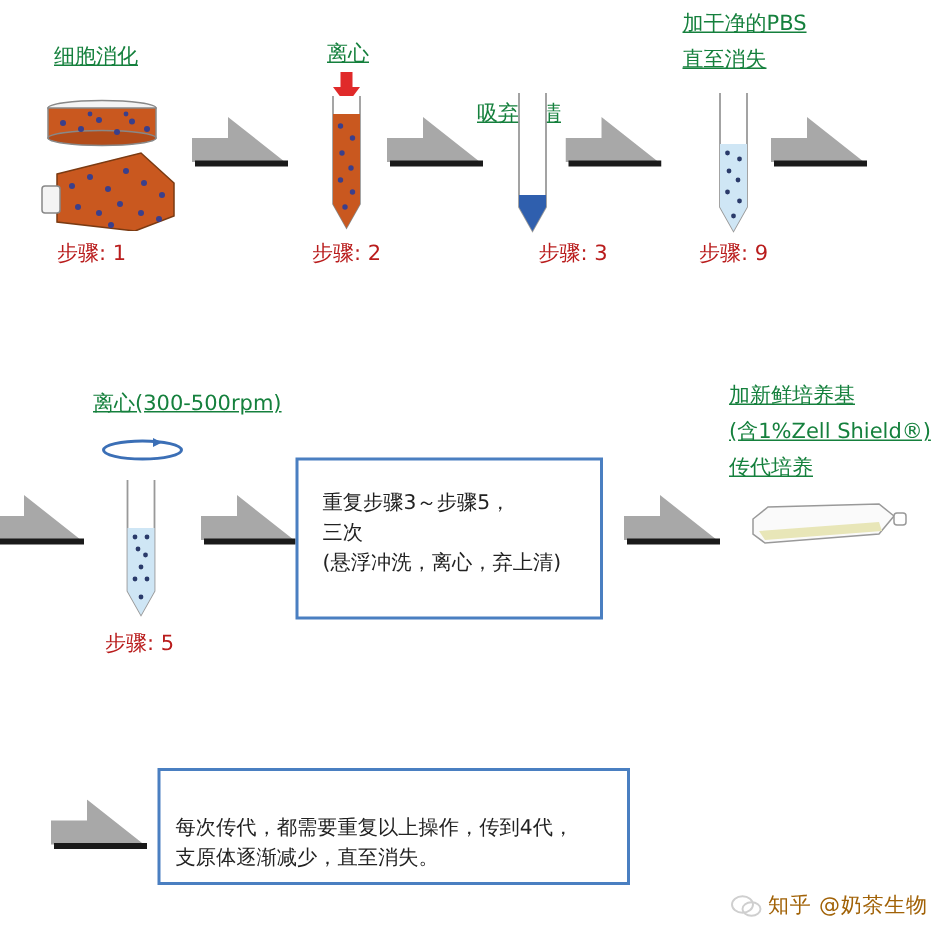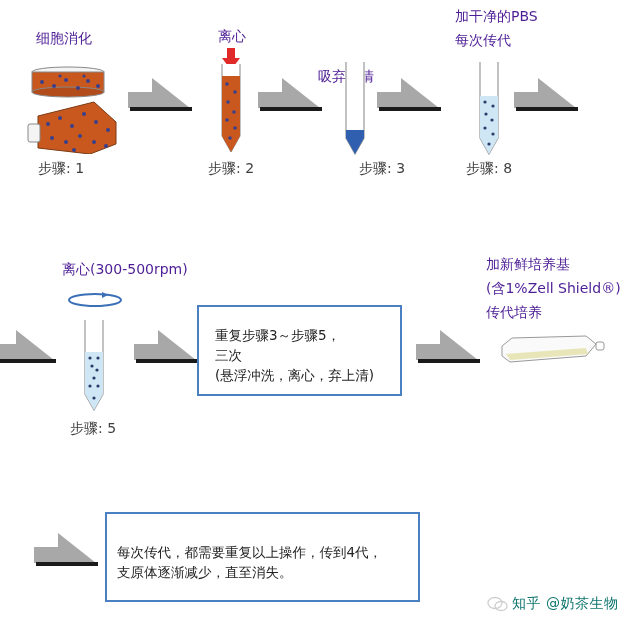--- a/index.html
+++ b/index.html
@@ -1,24 +1,24 @@
 <!DOCTYPE html>
 <html><head>
 <meta charset="utf-8">
 <style>
   html, body { margin:0; padding:0; background:#ffffff; }
   body { width:628px; height:627px; position:relative; overflow:hidden;
          font-family:"DejaVu Sans", "Liberation Sans", sans-serif; color:#222; }
   .abs { position:absolute; }
-  .lbl { position:absolute; font-size:14px; line-height:20px; white-space:nowrap; color:#4c1d95; }
-  .step { position:absolute; font-size:14px; white-space:nowrap; color:#404040; }
+  .lbl { position:absolute; font-size:14px; line-height:20px; white-space:nowrap; color:#15803d;text-decoration:underline; }
+  .step { position:absolute; font-size:14px; white-space:nowrap; color:#b91c1c; }
   .arrow { position:absolute; width:64px; height:34px; }
   .box { position:absolute; border:2px solid #4a7fc1; background:#fff; box-sizing:border-box; }
   .box-text { font-size:13.5px; line-height:20px; color:#222; white-space:nowrap; }
-  .wm { position:absolute; font-size:14px; color:#0f766e; white-space:nowrap; letter-spacing:0.5px; }
+  .wm { position:absolute; font-size:14px; color:#a16207; white-space:nowrap; letter-spacing:0.5px; }
 </style>
 </head>
 <body>
 
 <svg width="0" height="0" style="position:absolute">
   <defs>
     <g id="arrowshape">
       <polygon points="0,14 24,14 24,0 62,30 0,30" fill="#a8a8a8"></polygon>
       <rect x="2" y="29" width="62" height="4" fill="#1a1a1a"></rect>
     </g>
@@ -92,35 +92,35 @@
   <path d="M3,0 L3,76 L12,92 L21,76 L21,0" fill="#fff" stroke="#999" stroke-width="1.2"></path>
   <path d="M3,68 L3,76 L12,92 L21,76 L21,68 Z" fill="#2f5fae"></path>
 </svg>
 <div class="step" style="left:331px;top:160px;margin-left:28px;">步骤: 3</div>
 
 <svg class="arrow" style="left:377px;top:78px;" viewBox="0 0 64 34">
     <use href="#arrowshape"></use>
   </svg>
 
 <div class="lbl" style="left:455px;top:6px;">加干净的PBS</div>
-<div class="lbl" style="left:455px;top:30px;">每次传代</div>
+<div class="lbl" style="left:455px;top:30px;">直至消失</div>
 <svg class="abs" style="left:477px;top:62px;" width="24" height="94">
   <path d="M3,0 L3,76 L12,92 L21,76 L21,0" fill="#fff" stroke="#999" stroke-width="1.2"></path>
   <path d="M3,34 L3,76 L12,92 L21,76 L21,34 Z" fill="#cfe6f5"></path>
   <g fill="#2a3a6a">
     <circle cx="8" cy="40" r="1.6"></circle>
       <circle cx="16" cy="44" r="1.6"></circle>
       <circle cx="9" cy="52" r="1.6"></circle>
     <circle cx="15" cy="58" r="1.6"></circle>
       <circle cx="8" cy="66" r="1.6"></circle>
       <circle cx="16" cy="72" r="1.6"></circle>
     <circle cx="12" cy="82" r="1.6"></circle>
   </g>
 </svg>
-<div class="step" style="left:466px;top:160px;">步骤: 8</div>
+<div class="step" style="left:466px;top:160px;">步骤: 9</div>
 
 <svg class="arrow" style="left:514px;top:78px;" viewBox="0 0 64 34">
     <use href="#arrowshape"></use>
   </svg>
 
 <svg class="arrow" style="left:-8px;top:330px;" viewBox="0 0 64 34">
     <use href="#arrowshape"></use>
   </svg>
 
 <div class="lbl" style="left:62px;top:259px;">离心(300-500rpm)</div>
@@ -141,21 +141,21 @@
     <circle cx="16" cy="66" r="1.6"></circle>
       <circle cx="12" cy="78" r="1.6"></circle>
   </g>
 </svg>
 <div class="step" style="left:70px;top:420px;">步骤: 5</div>
 
 <svg class="arrow" style="left:134px;top:330px;" viewBox="0 0 64 34">
     <use href="#arrowshape"></use>
   </svg>
 
-<div class="box" style="left:197px;top:305px;width:205px;height:91px;padding:18px 0 0 16px;">
+<div class="box" style="left:197px;top:305px;width:205px;height:108px;padding:18px 0 0 16px;">
   <div class="box-text">重复步骤3～步骤5，</div>
   <div class="box-text">三次</div>
   <div class="box-text">(悬浮冲洗，离心，弃上清)</div>
 </div>
 
 <svg class="arrow" style="left:416px;top:330px;" viewBox="0 0 64 34">
     <use href="#arrowshape"></use>
   </svg>
 
 <div class="lbl" style="left:486px;top:254px;">加新鲜培养基</div>
@@ -164,21 +164,21 @@
 <svg class="abs" style="left:500px;top:334px;" width="110" height="30">
   <polygon points="2,12 12,4 86,2 96,10 86,22 10,28 2,22" fill="#fafafa" stroke="#999" stroke-width="1"></polygon>
   <polygon points="6,20 86,14 88,20 10,26" fill="#e8e6b8"></polygon>
   <rect x="96" y="8" width="8" height="8" rx="2" fill="#fff" stroke="#999" stroke-width="1"></rect>
 </svg>
 
 <svg class="arrow" style="left:34px;top:533px;" viewBox="0 0 64 34">
     <use href="#arrowshape"></use>
   </svg>
 
-<div class="box" style="left:105px;top:512px;width:315px;height:90px;padding:28px 0 0 10px;">
+<div class="box" style="left:105px;top:512px;width:315px;height:78px;padding:28px 0 0 10px;">
   <div class="box-text">每次传代，都需要重复以上操作，传到4代，</div>
   <div class="box-text">支原体逐渐减少，直至消失。</div>
 </div>
 
 <svg class="abs" style="left:487px;top:596px;" width="22" height="16">
   <ellipse cx="8" cy="7" rx="7" ry="5.5" fill="none" stroke="#cfcfcf" stroke-width="1.3"></ellipse>
   <ellipse cx="14" cy="10" rx="6" ry="4.5" fill="none" stroke="#cfcfcf" stroke-width="1.3"></ellipse>
 </svg>
 <div class="wm" style="left:512px;top:595px;">知乎 @奶茶生物</div>
 

